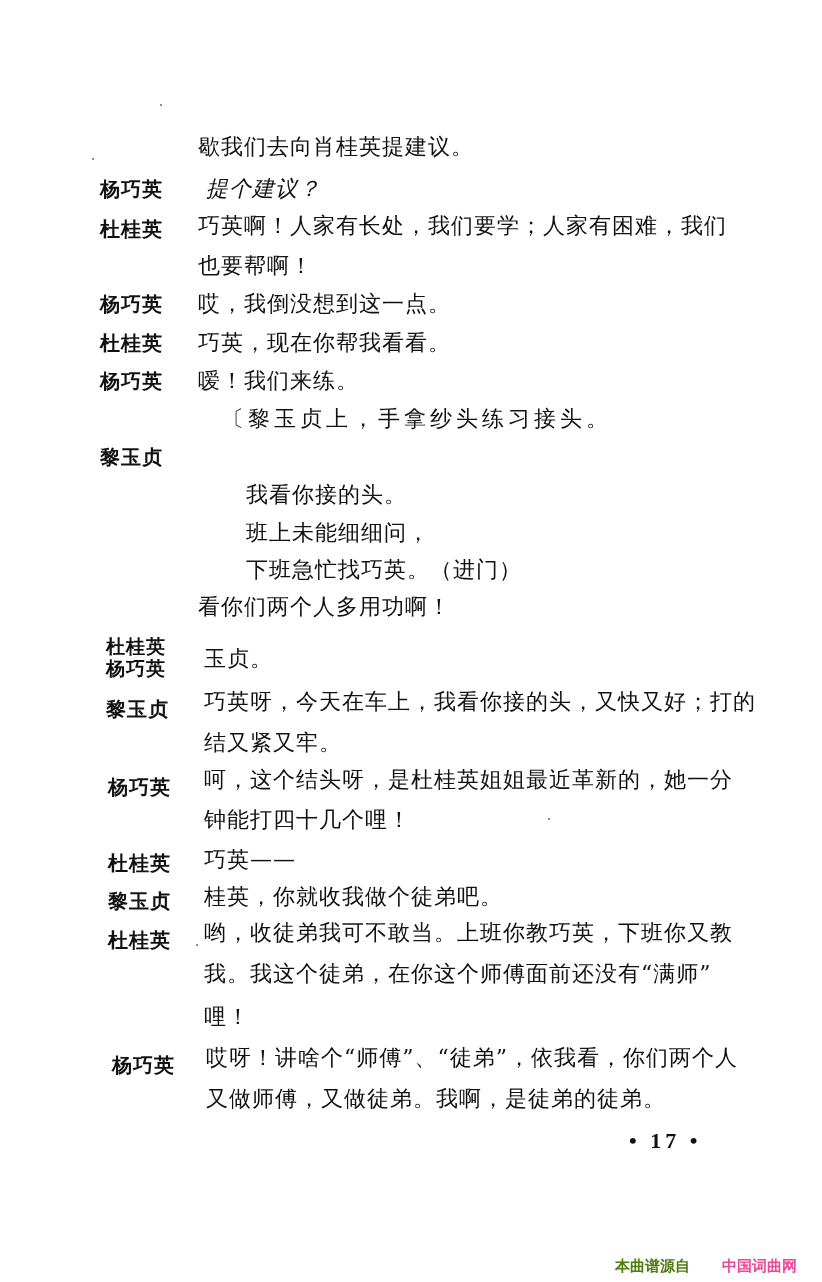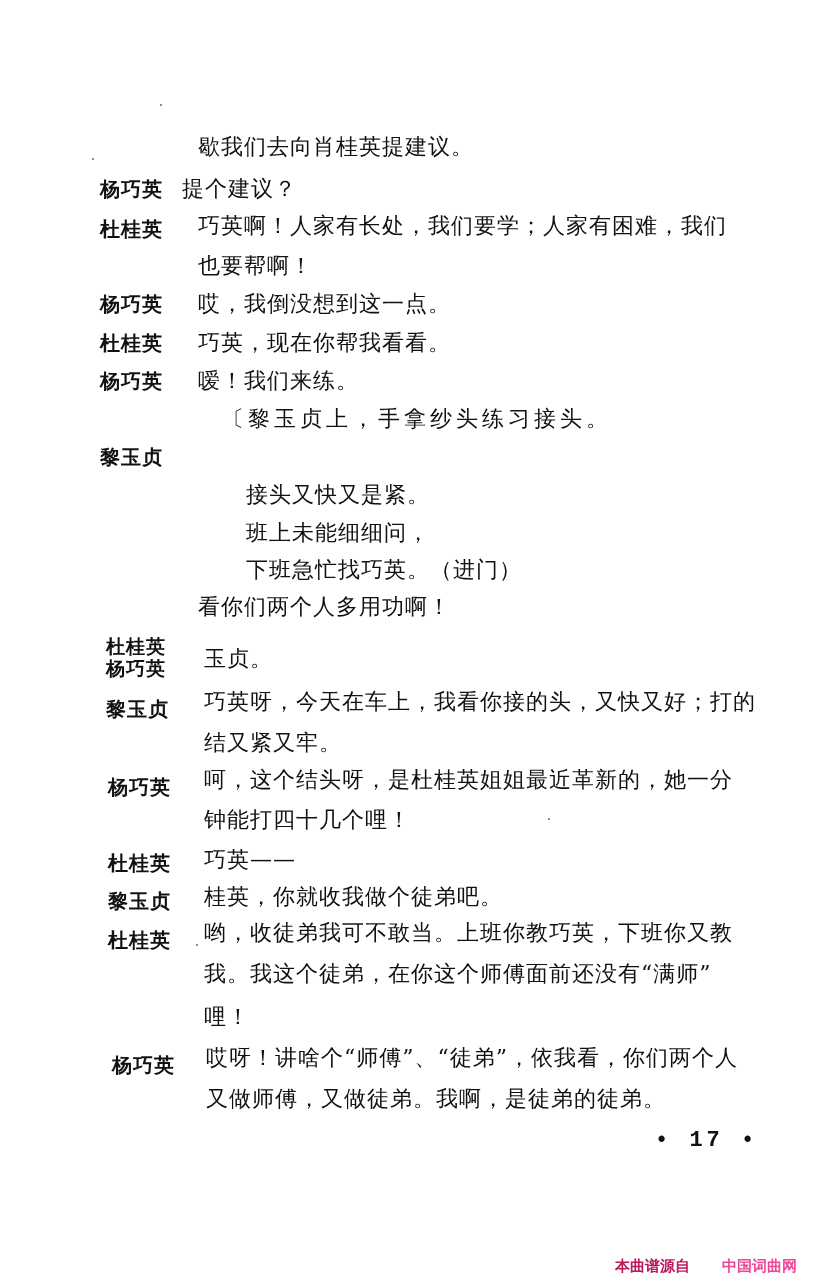--- a/index.html
+++ b/index.html
@@ -38,73 +38,73 @@
     }
     .speaker.small {
       font-size: 19px;
       line-height: 21px;
     }
     .stage {
       letter-spacing: 4px;
     }
     .page-number {
       position: absolute;
-      left: 655px;
+      left: 629px;
       top: 1128px;
-      font-family: Liberation Mono, monospace;
+      font-family: Liberation Serif, serif;
       font-weight: bold;
       font-size: 22px;
       letter-spacing: 4px;
       white-space: nowrap;
     }
     .watermark {
       position: absolute;
       top: 1256px;
       font-family: "DejaVu Sans", "Liberation Sans", sans-serif;
       font-weight: bold;
       font-size: 15px;
       line-height: 20px;
       white-space: nowrap;
     }
-    .wm-left { left: 615px; color: #be185d; }
+    .wm-left { left: 615px; color: #4d7c0f; }
     .wm-right { left: 722px; }
     .speck {
       position: absolute;
       width: 2px; height: 2px;
       background: #666;
       border-radius: 1px;
     }
   </style>
 </head>
 <body>
 
 <div class="page">
 
   <div class="line" style="left:198px;top:134px;">歇我们去向肖桂英提建议。</div>
 
   <div class="speaker" style="left:100px;top:177px;">杨巧英</div>
-  <div class="line" style="left:182px;top:176px;">提个建议？</div>
+  <div class="line" style="left:206px;top:176px;font-style:italic;">提个建议？</div>
 
   <div class="speaker" style="left:100px;top:217px;">杜桂英</div>
   <div class="line" style="left:198px;top:213px;">巧英啊！人家有长处，我们要学；人家有困难，我们</div>
   <div class="line" style="left:198px;top:253px;">也要帮啊！</div>
 
   <div class="speaker" style="left:100px;top:292px;">杨巧英</div>
   <div class="line" style="left:198px;top:291px;">哎，我倒没想到这一点。</div>
 
   <div class="speaker" style="left:100px;top:331px;">杜桂英</div>
   <div class="line" style="left:198px;top:330px;">巧英，现在你帮我看看。</div>
 
   <div class="speaker" style="left:100px;top:369px;">杨巧英</div>
   <div class="line" style="left:198px;top:368px;">嗳！我们来练。</div>
 
   <div class="line stage" style="left:222px;top:406px;">〔黎玉贞上，手拿纱头练习接头。</div>
 
   <div class="speaker" style="left:100px;top:445px;">黎玉贞</div>
-  <div class="line" style="left:246px;top:482px;">接头又快又是紧。</div>
+  <div class="line" style="left:246px;top:482px;">我看你接的头。</div>
   <div class="line" style="left:246px;top:520px;">班上未能细细问，</div>
   <div class="line" style="left:246px;top:557px;">下班急忙找巧英。（进门）</div>
   <div class="line" style="left:198px;top:594px;">看你们两个人多用功啊！</div>
 
   <div class="speaker small" style="left:106px;top:636px;">杜桂英</div>
   <div class="speaker small" style="left:106px;top:658px;">杨巧英</div>
   <div class="line" style="left:204px;top:646px;">玉贞。</div>
 
   <div class="speaker" style="left:106px;top:697px;">黎玉贞</div>
   <div class="line" style="left:204px;top:689px;">巧英呀，今天在车上，我看你接的头，又快又好；打的</div>

